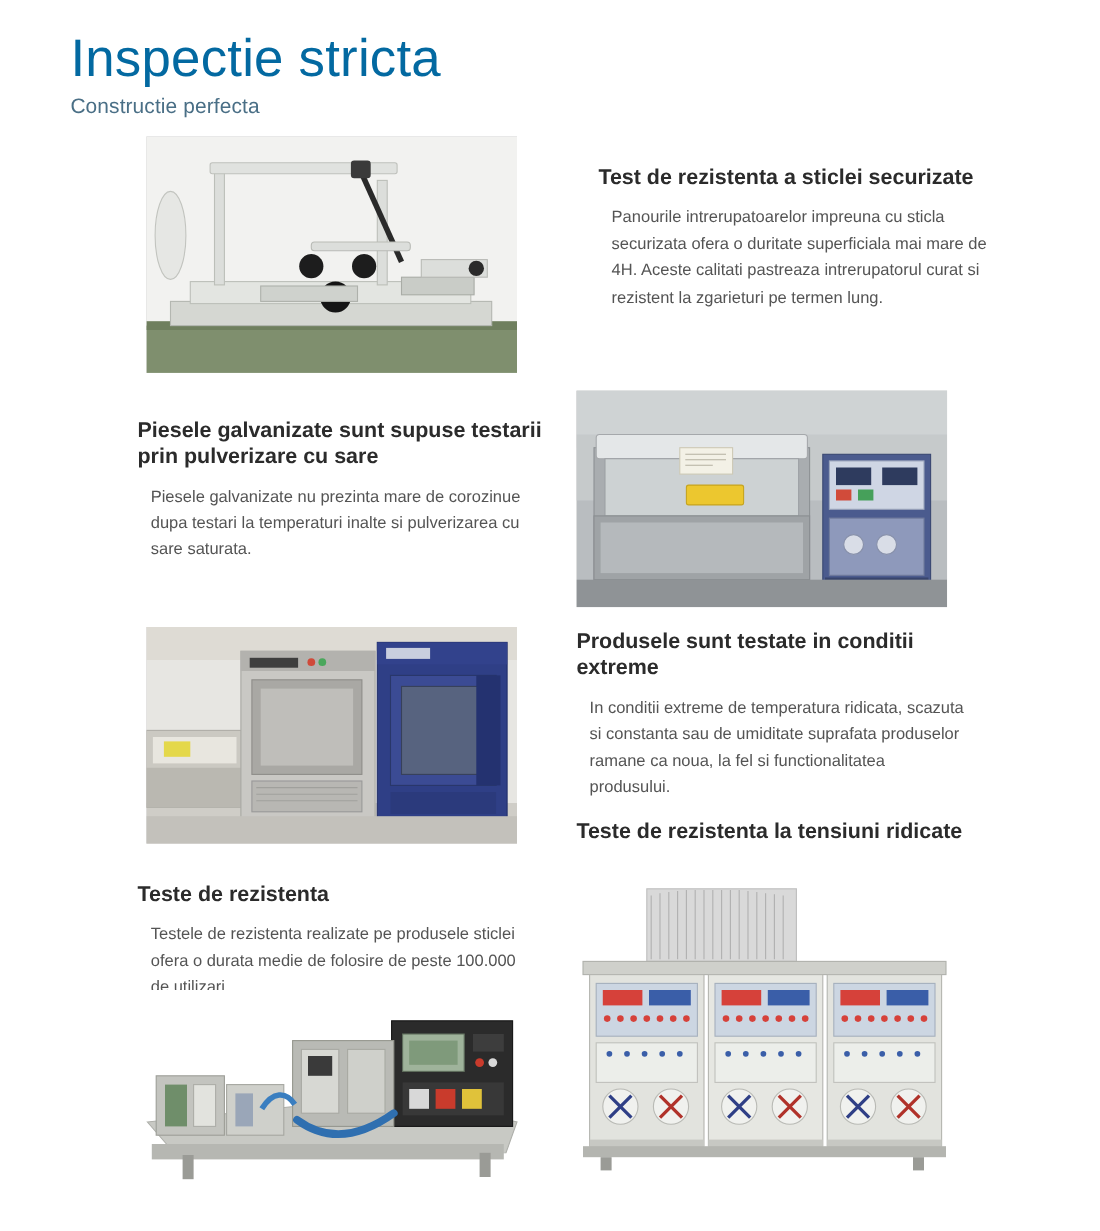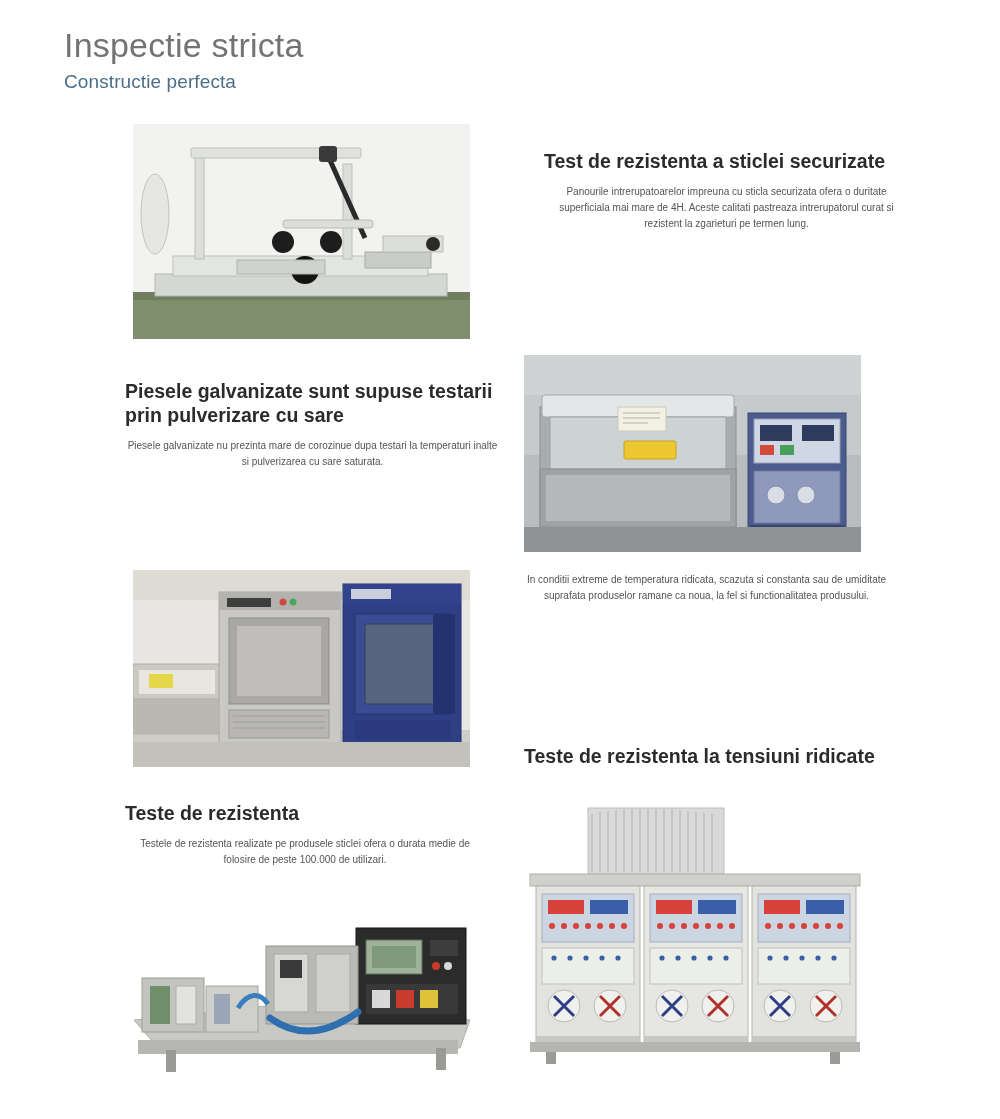--- a/index.html
+++ b/index.html
@@ -23,48 +23,47 @@
 
   
   .header {
     position: absolute;
     left: 64px;
     top: 26px;
     width: 600px;
   }
   .header h1 {
     margin: 0;
-    font-size: 34px;
+    font-size: 48px;
     font-weight: 400;
-    color: #737373;
+    color: #0369a1;
     letter-spacing: 0.2px;
     line-height: 1.15;
   }
   .header h2 {
     margin: 6px 0 0 0;
     font-size: 19px;
     font-weight: 400;
     color: #4a6f86;
     letter-spacing: 0.1px;
   }
 
   
   .block-title {
     font-size: 19.5px;
     font-weight: bold;
     color: #2b2b2b;
     line-height: 1.22;
     margin: 0 0 10px 0;
   }
   .block-body {
-    font-size: 10px;
+    font-size: 15px;
     line-height: 1.62;
     color: #545454;
-    margin: 0;
-    text-align: center;
+    margin: 12px;
   }
 
   .abs { position: absolute; }
 
   
   .photo {
     position: absolute;
     overflow: hidden;
     background: #d8d8d8;
   }
@@ -209,20 +208,21 @@
       <rect x="222" y="44" width="96" height="100" fill="#3b4b94" stroke="#293769"></rect>
       <rect x="232" y="54" width="76" height="80" fill="#57637f" stroke="#37405a"></rect>
       <rect x="222" y="150" width="96" height="20" fill="#2b3a7c"></rect>
       <rect x="300" y="44" width="22" height="100" fill="#243270"></rect>
 
       <rect x="0" y="172" width="337" height="25" fill="#c3c1bb"></rect>
     </svg>
   </div>
 
   <div class="abs" id="text-extreme">
+    <p class="block-title">Produsele sunt testate in conditii extreme</p>
     <p class="block-body">In conditii extreme de temperatura ridicata, scazuta si constanta sau de umiditate suprafata produselor ramane ca noua, la fel si functionalitatea produsului.</p>
   </div>
 
   <div class="abs" id="text-endurance">
     <p class="block-title">Teste de rezistenta</p>
     <p class="block-body">Testele de rezistenta realizate pe produsele sticlei ofera o durata medie de folosire de peste 100.000 de utilizari.</p>
   </div>
 
   <div class="photo" id="photo-endurance" style="background:#ffffff;">
     <svg width="365" height="175" viewBox="0 0 365 175">

